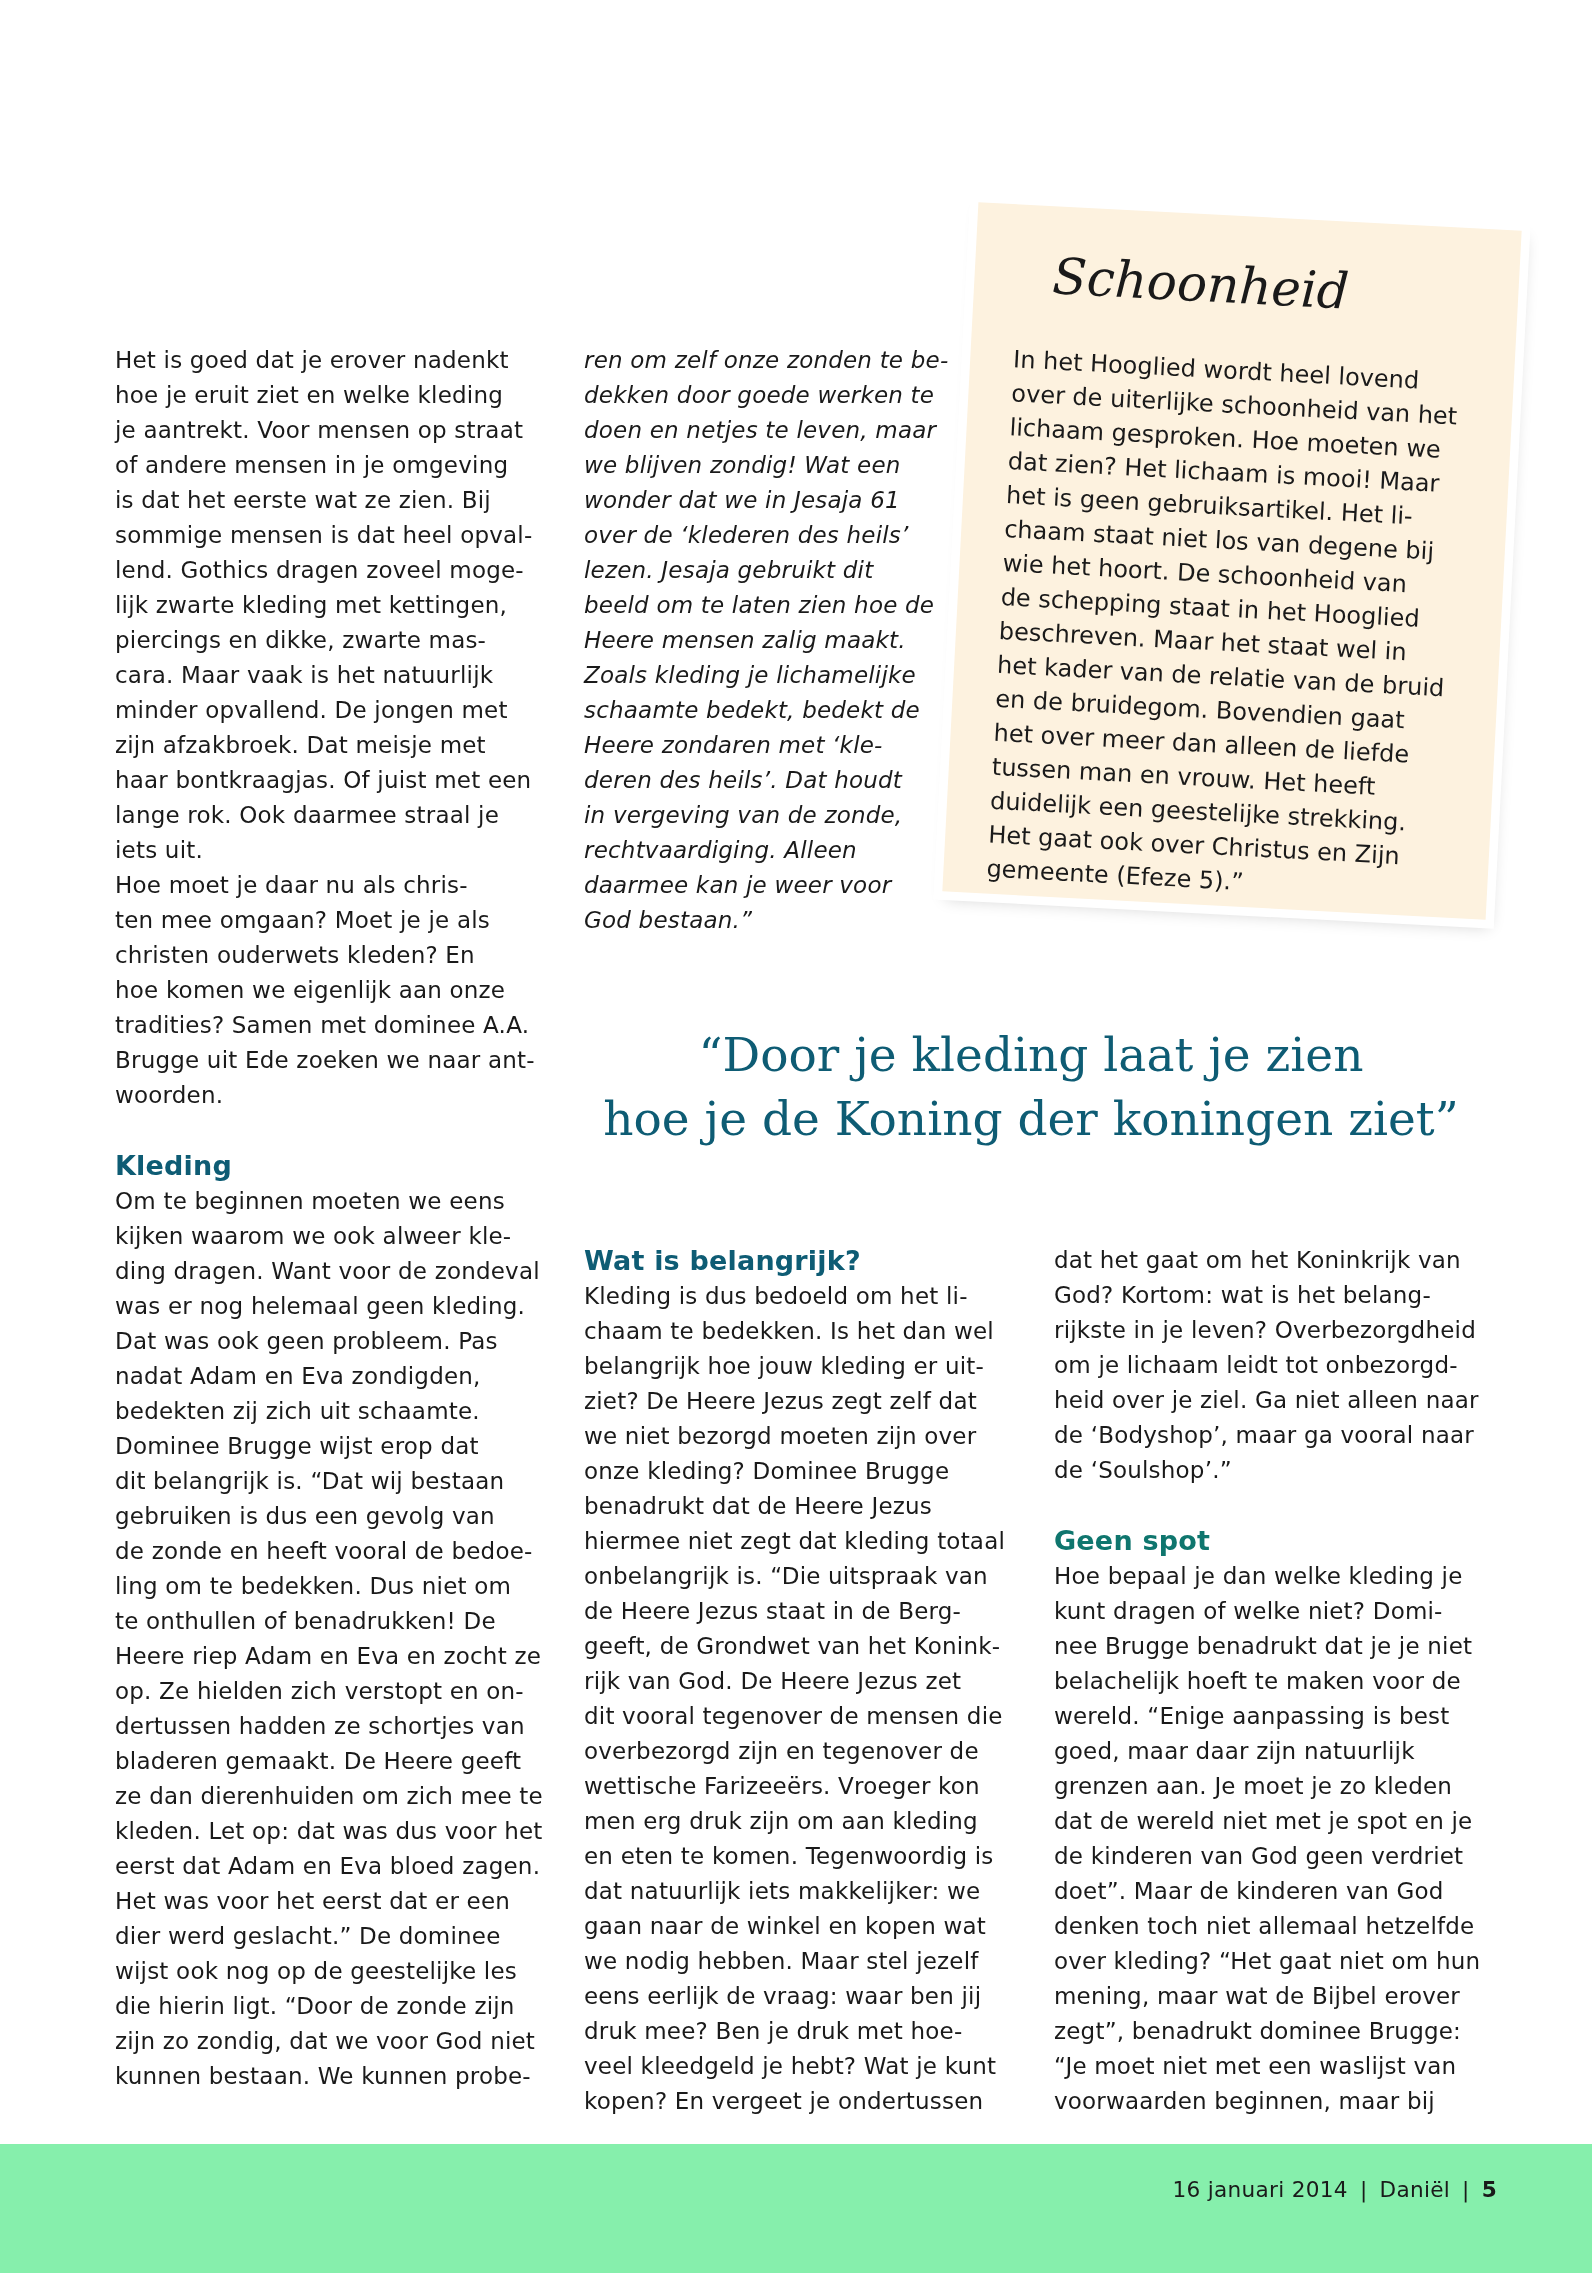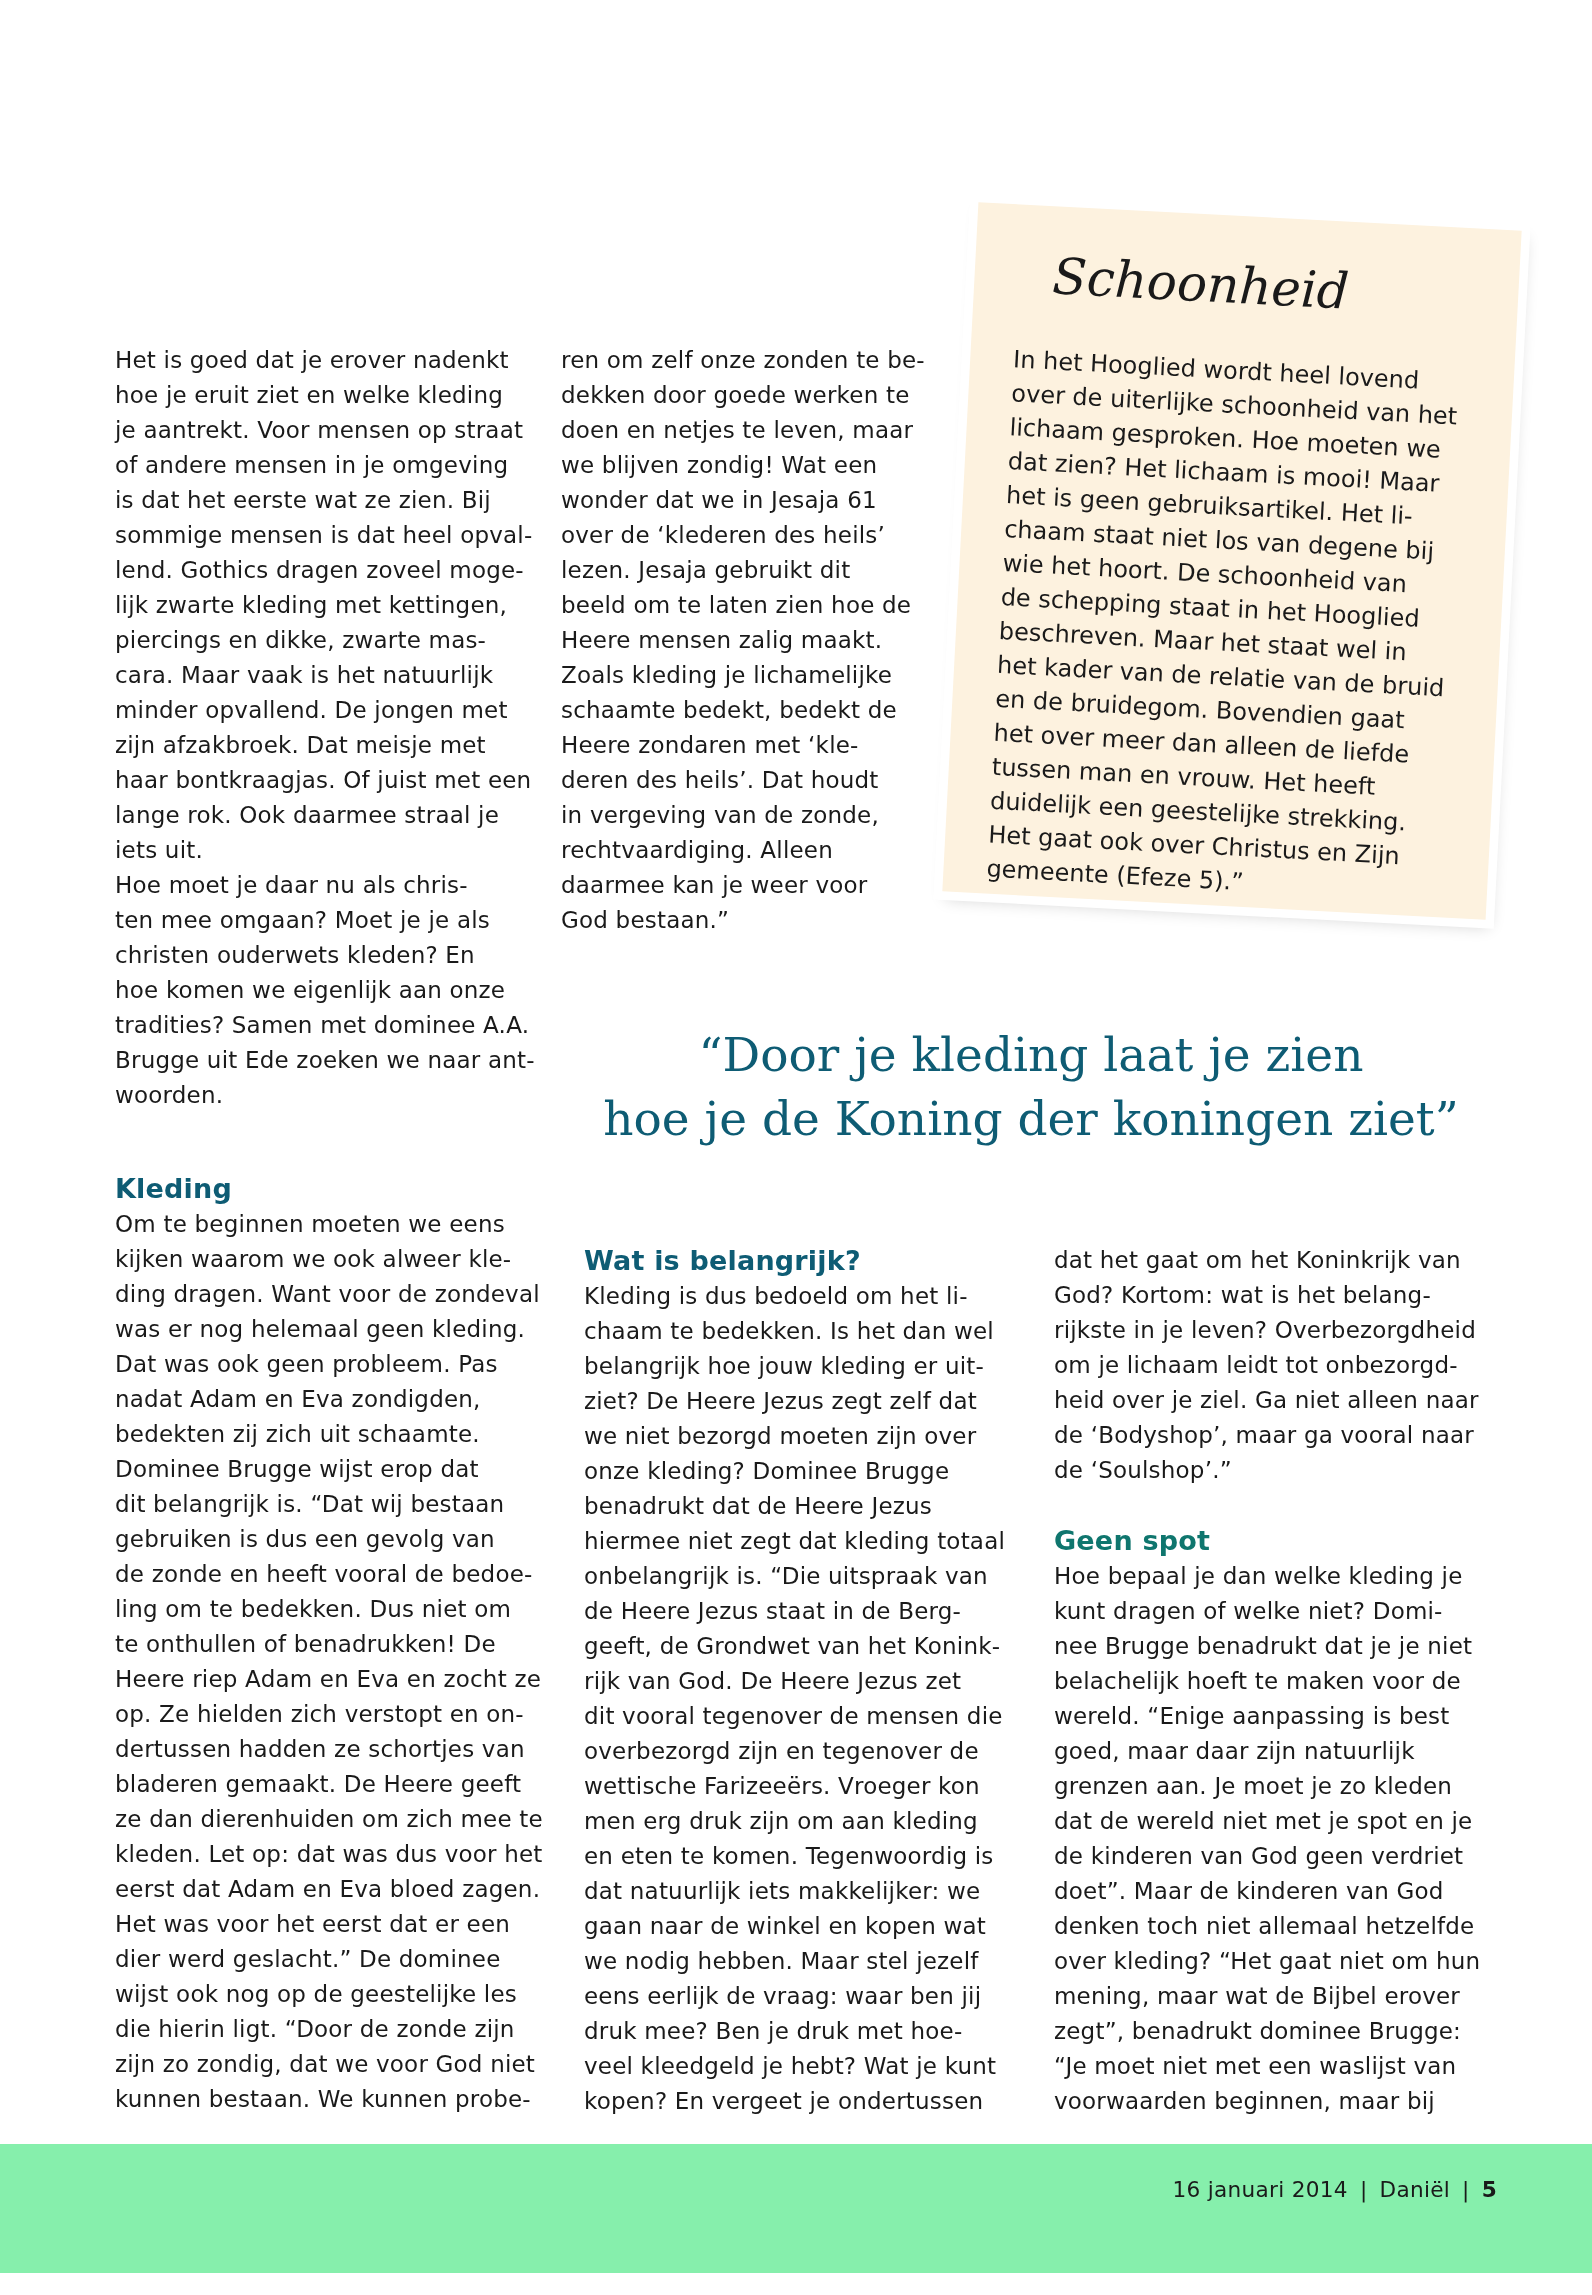--- a/index.html
+++ b/index.html
@@ -31,21 +31,21 @@
       font-family: "DejaVu Sans", sans-serif;
       font-weight: bold;
       color: #0e5c74;
       font-size: 27px;
       line-height: 36px;
       height: 36px;
     }
     .spacer { display: block; height: 35px; }
 
     #col1 { left: 115px; top: 343px; }
-    #col2 { left: 561px; top: 343px; }
+    #col2 { left: 584px; top: 343px; font-style: italic; }
     #col3 { left: 584px; top: 1243px; }
     #col4 { left: 1054px; top: 1243px; }
 
     
     #sidebar-card {
       position: absolute;
       left: 960px;
       top: 216px;
       width: 544px;
       height: 690px;
@@ -132,21 +132,21 @@
       <span class="line">iets uit.</span>
       <span class="line">Hoe moet je daar nu als chris-</span>
       <span class="line">ten mee omgaan? Moet je je als</span>
       <span class="line">christen ouderwets kleden? En</span>
       <span class="line">hoe komen we eigenlijk aan onze</span>
       <span class="line">tradities? Samen met dominee A.A.</span>
       <span class="line">Brugge uit Ede zoeken we naar ant-</span>
       <span class="line">woorden.</span>
     </div>
   <span class="spacer"></span>
-  <span class="heading" style="color: rgb(14, 92, 116); margin-top: 23px;">Kleding</span>
+  <span class="heading" style="color: rgb(14, 92, 116);">Kleding</span>
   <div>
       <span class="line">Om te beginnen moeten we eens</span>
       <span class="line">kijken waarom we ook alweer kle-</span>
       <span class="line">ding dragen. Want voor de zondeval</span>
       <span class="line">was er nog helemaal geen kleding.</span>
       <span class="line">Dat was ook geen probleem. Pas</span>
       <span class="line">nadat Adam en Eva zondigden,</span>
       <span class="line">bedekten zij zich uit schaamte.</span>
       <span class="line">Dominee Brugge wijst erop dat</span>
       <span class="line">dit belangrijk is. “Dat wij bestaan</span>

